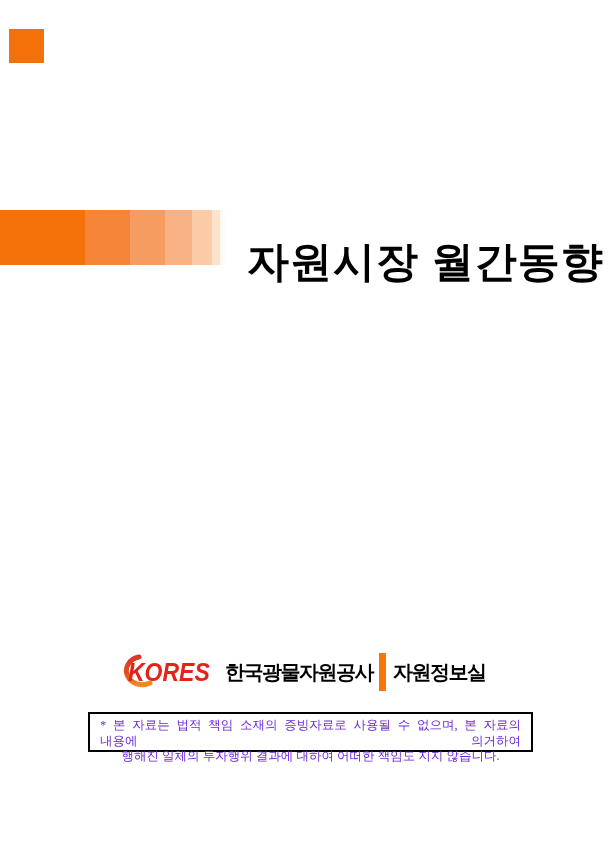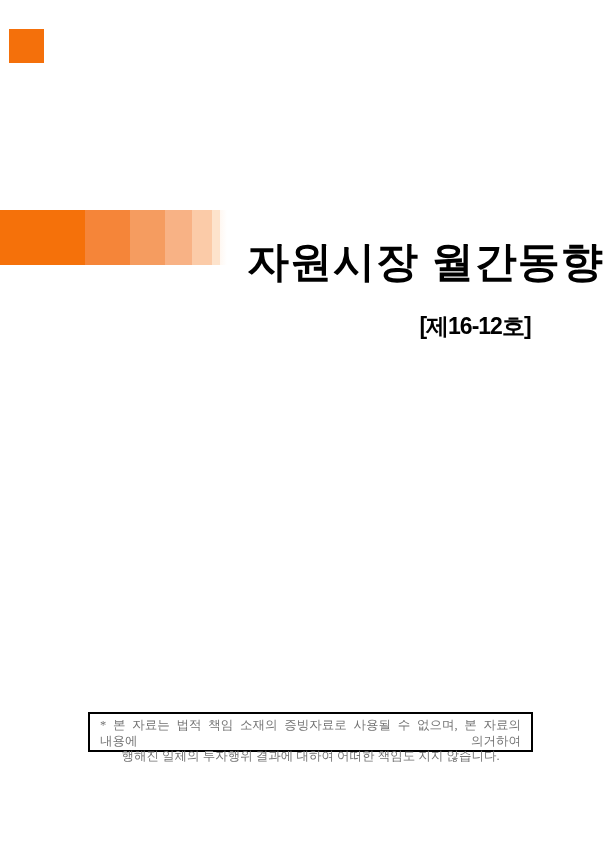--- a/index.html
+++ b/index.html
@@ -115,21 +115,21 @@
   .disclaimer-box {
     position: absolute;
     left: 88px; top: 712px;
     width: 445px; height: 40px;
     box-sizing: border-box;
     border: 2px solid #000;
     padding: 4px 10px 1px 10px;
     font-family: "Liberation Serif", serif;
     font-size: 12.5px;
     line-height: 15.5px;
-    color: #737373;
+    color: #6d28d9;
     word-break: keep-all;
   }
   .disclaimer-line-1 {
     text-align: justify;
     text-align-last: justify;
   }
   .disclaimer-line-2 {
     text-align: center;
   }
 </style>
@@ -138,22 +138,37 @@
 
 <div class="page">
 
   <div class="corner-square"></div>
 
   <div class="title-bar"></div>
 
   <h1 class="page-title">자원시장 월간동향</h1>
 
   <div class="issue-block">
-    <div class="issue-number">[제16-12호]</div>
   </div>
 
+  <div class="publisher-row">
+    <svg class="swoosh" viewBox="0 0 44 44">
+      <defs>
+        <linearGradient id="swg" x1="0.2" y1="0" x2="0.4" y2="1">
+          <stop offset="0" stop-color="#D8372A"></stop>
+          <stop offset="0.55" stop-color="#E4511F"></stop>
+          <stop offset="1" stop-color="#F08A1E"></stop>
+        </linearGradient>
+      </defs>
+      <path d="M 29 7 A 16 14 0 1 0 40 33" fill="none" stroke="url(#swg)" stroke-width="5" stroke-linecap="round"></path>
+    </svg>
+    <span class="kores-text">KORES</span>
+    <span class="org-name">한국광물자원공사</span>
+    <span class="org-divider"></span>
+    <span class="dept-name">자원정보실</span>
+  </div>
 
   <div class="disclaimer-box">
     <div class="disclaimer-line-1">* 본 자료는 법적 책임 소재의 증빙자료로 사용될 수 없으며, 본 자료의 내용에 의거하여</div>
     <div class="disclaimer-line-2">행해진 일체의 투자행위 결과에 대하여 어떠한 책임도 지지 않습니다.</div>
   </div>
 
 </div>
 
 </body></html>

